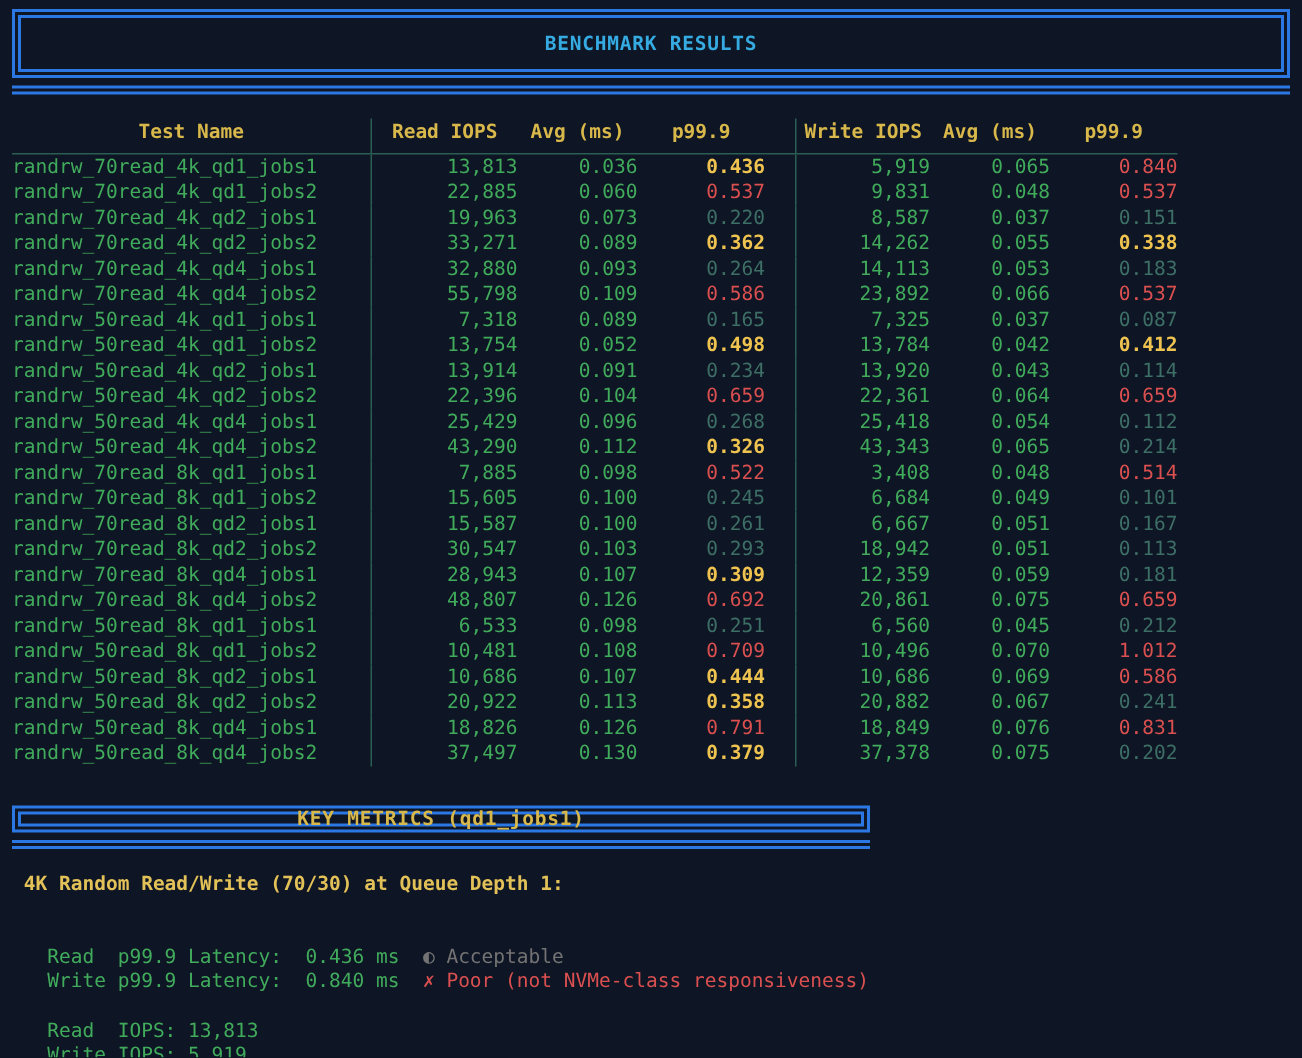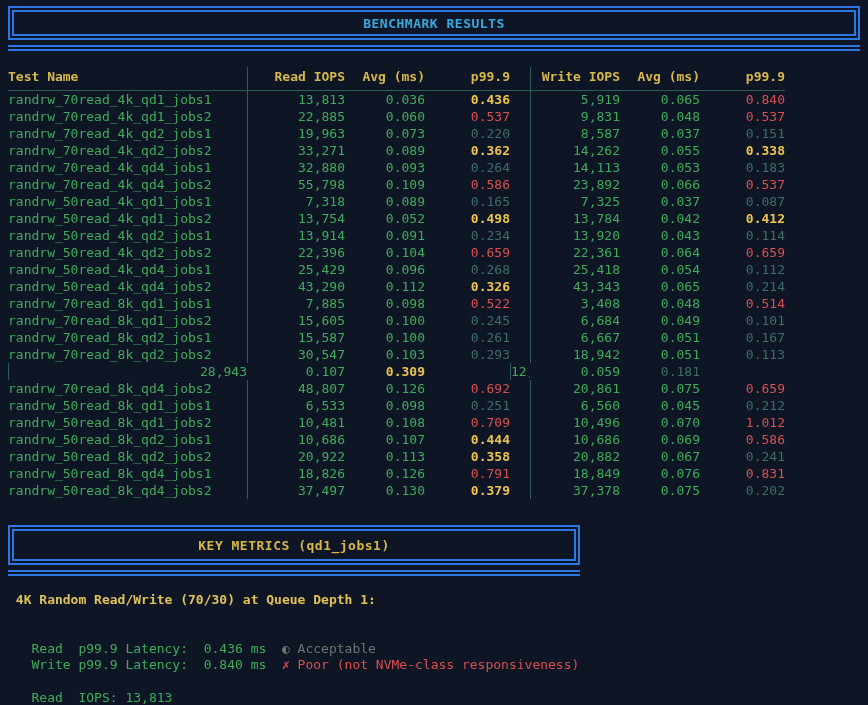--- a/index.html
+++ b/index.html
@@ -10,43 +10,43 @@
     background: #0e1524;
     padding: 6px 8px;
     overflow: hidden;
     position: relative;
   }
   
   .box {
     border: 6px double #2b78e4;
     display: flex; align-items: center; justify-content: center;
   }
-  .banner-box { width: 852px; height: 34px; }
-  .metrics-box { width: 572px; height: 40px; margin-top: 26px; }
+  .banner-box { width: 852px; height: 46px; }
+  .metrics-box { width: 572px; height: 18px; margin-top: 26px; }
   .box-title { font-weight: bold; letter-spacing: 0.5px; white-space: pre; }
   .cyan { color: #35abe2; }
   .yellow { color: #d8b84b; }
   .dbl-underline { height: 0; border-bottom: 6px double #2b78e4; margin-top: 5px; }
   .full-w { width: 852px; }
   .metrics-w { width: 572px; }
 
   
   .results-table { margin-top: 16px; width: 777px; }
   .trow {
     display: grid;
     grid-template-columns: 239px 98px 80px 85px 20px 90px 80px 85px;
     height: 17px; line-height: 17px;
     white-space: pre;
   }
   .thead {
     height: 24px; line-height: 20px;
     border-bottom: 1px solid #2b5e52;
     color: #d8b84b; font-weight: bold;
   }
-  .thead .cell { line-height: 20px; }
+  .thead .cell { line-height: 20px; text-align: center; }
   .cell { overflow: hidden; }
   .num { text-align: right; }
   .name, .num { color: #41ab5c; }
   .thead .name, .thead .num { color: #d8b84b; }
   .sep-l { border-left: 1px solid #2b5e52; }
   .lvl-good { color: #3d6f66; }
   .lvl-warn { color: #eec34f; font-weight: bold; }
   .lvl-bad  { color: #da5050; }
 
   
@@ -89,21 +89,21 @@
         <div class="trow"><div class="cell name">randrw_50read_4k_qd1_jobs1</div><div class="cell num sep-l">7,318</div><div class="cell num">0.089</div><div class="cell num lvl-good">0.165</div><div class="cell"></div><div class="cell num sep-l">7,325</div><div class="cell num">0.037</div><div class="cell num lvl-good">0.087</div></div>
         <div class="trow"><div class="cell name">randrw_50read_4k_qd1_jobs2</div><div class="cell num sep-l">13,754</div><div class="cell num">0.052</div><div class="cell num lvl-warn">0.498</div><div class="cell"></div><div class="cell num sep-l">13,784</div><div class="cell num">0.042</div><div class="cell num lvl-warn">0.412</div></div>
         <div class="trow"><div class="cell name">randrw_50read_4k_qd2_jobs1</div><div class="cell num sep-l">13,914</div><div class="cell num">0.091</div><div class="cell num lvl-good">0.234</div><div class="cell"></div><div class="cell num sep-l">13,920</div><div class="cell num">0.043</div><div class="cell num lvl-good">0.114</div></div>
         <div class="trow"><div class="cell name">randrw_50read_4k_qd2_jobs2</div><div class="cell num sep-l">22,396</div><div class="cell num">0.104</div><div class="cell num lvl-bad">0.659</div><div class="cell"></div><div class="cell num sep-l">22,361</div><div class="cell num">0.064</div><div class="cell num lvl-bad">0.659</div></div>
         <div class="trow"><div class="cell name">randrw_50read_4k_qd4_jobs1</div><div class="cell num sep-l">25,429</div><div class="cell num">0.096</div><div class="cell num lvl-good">0.268</div><div class="cell"></div><div class="cell num sep-l">25,418</div><div class="cell num">0.054</div><div class="cell num lvl-good">0.112</div></div>
         <div class="trow"><div class="cell name">randrw_50read_4k_qd4_jobs2</div><div class="cell num sep-l">43,290</div><div class="cell num">0.112</div><div class="cell num lvl-warn">0.326</div><div class="cell"></div><div class="cell num sep-l">43,343</div><div class="cell num">0.065</div><div class="cell num lvl-good">0.214</div></div>
         <div class="trow"><div class="cell name">randrw_70read_8k_qd1_jobs1</div><div class="cell num sep-l">7,885</div><div class="cell num">0.098</div><div class="cell num lvl-bad">0.522</div><div class="cell"></div><div class="cell num sep-l">3,408</div><div class="cell num">0.048</div><div class="cell num lvl-bad">0.514</div></div>
         <div class="trow"><div class="cell name">randrw_70read_8k_qd1_jobs2</div><div class="cell num sep-l">15,605</div><div class="cell num">0.100</div><div class="cell num lvl-good">0.245</div><div class="cell"></div><div class="cell num sep-l">6,684</div><div class="cell num">0.049</div><div class="cell num lvl-good">0.101</div></div>
         <div class="trow"><div class="cell name">randrw_70read_8k_qd2_jobs1</div><div class="cell num sep-l">15,587</div><div class="cell num">0.100</div><div class="cell num lvl-good">0.261</div><div class="cell"></div><div class="cell num sep-l">6,667</div><div class="cell num">0.051</div><div class="cell num lvl-good">0.167</div></div>
         <div class="trow"><div class="cell name">randrw_70read_8k_qd2_jobs2</div><div class="cell num sep-l">30,547</div><div class="cell num">0.103</div><div class="cell num lvl-good">0.293</div><div class="cell"></div><div class="cell num sep-l">18,942</div><div class="cell num">0.051</div><div class="cell num lvl-good">0.113</div></div>
-        <div class="trow"><div class="cell num sep-l">28,943</div><div class="cell num">0.107</div><div class="cell num lvl-warn">0.309</div><div class="cell"></div><div class="cell num sep-l">12,359</div><div class="cell num">0.059</div><div class="cell num lvl-good">0.181</div></div>
+        <div class="trow"><div class="cell name">randrw_70read_8k_qd4_jobs1</div><div class="cell num sep-l">28,943</div><div class="cell num">0.107</div><div class="cell num lvl-warn">0.309</div><div class="cell"></div><div class="cell num sep-l">12,359</div><div class="cell num">0.059</div><div class="cell num lvl-good">0.181</div></div>
         <div class="trow"><div class="cell name">randrw_70read_8k_qd4_jobs2</div><div class="cell num sep-l">48,807</div><div class="cell num">0.126</div><div class="cell num lvl-bad">0.692</div><div class="cell"></div><div class="cell num sep-l">20,861</div><div class="cell num">0.075</div><div class="cell num lvl-bad">0.659</div></div>
         <div class="trow"><div class="cell name">randrw_50read_8k_qd1_jobs1</div><div class="cell num sep-l">6,533</div><div class="cell num">0.098</div><div class="cell num lvl-good">0.251</div><div class="cell"></div><div class="cell num sep-l">6,560</div><div class="cell num">0.045</div><div class="cell num lvl-good">0.212</div></div>
         <div class="trow"><div class="cell name">randrw_50read_8k_qd1_jobs2</div><div class="cell num sep-l">10,481</div><div class="cell num">0.108</div><div class="cell num lvl-bad">0.709</div><div class="cell"></div><div class="cell num sep-l">10,496</div><div class="cell num">0.070</div><div class="cell num lvl-bad">1.012</div></div>
         <div class="trow"><div class="cell name">randrw_50read_8k_qd2_jobs1</div><div class="cell num sep-l">10,686</div><div class="cell num">0.107</div><div class="cell num lvl-warn">0.444</div><div class="cell"></div><div class="cell num sep-l">10,686</div><div class="cell num">0.069</div><div class="cell num lvl-bad">0.586</div></div>
         <div class="trow"><div class="cell name">randrw_50read_8k_qd2_jobs2</div><div class="cell num sep-l">20,922</div><div class="cell num">0.113</div><div class="cell num lvl-warn">0.358</div><div class="cell"></div><div class="cell num sep-l">20,882</div><div class="cell num">0.067</div><div class="cell num lvl-good">0.241</div></div>
         <div class="trow"><div class="cell name">randrw_50read_8k_qd4_jobs1</div><div class="cell num sep-l">18,826</div><div class="cell num">0.126</div><div class="cell num lvl-bad">0.791</div><div class="cell"></div><div class="cell num sep-l">18,849</div><div class="cell num">0.076</div><div class="cell num lvl-bad">0.831</div></div>
         <div class="trow"><div class="cell name">randrw_50read_8k_qd4_jobs2</div><div class="cell num sep-l">37,497</div><div class="cell num">0.130</div><div class="cell num lvl-warn">0.379</div><div class="cell"></div><div class="cell num sep-l">37,378</div><div class="cell num">0.075</div><div class="cell num lvl-good">0.202</div></div>
       </div>
   </div>
 

